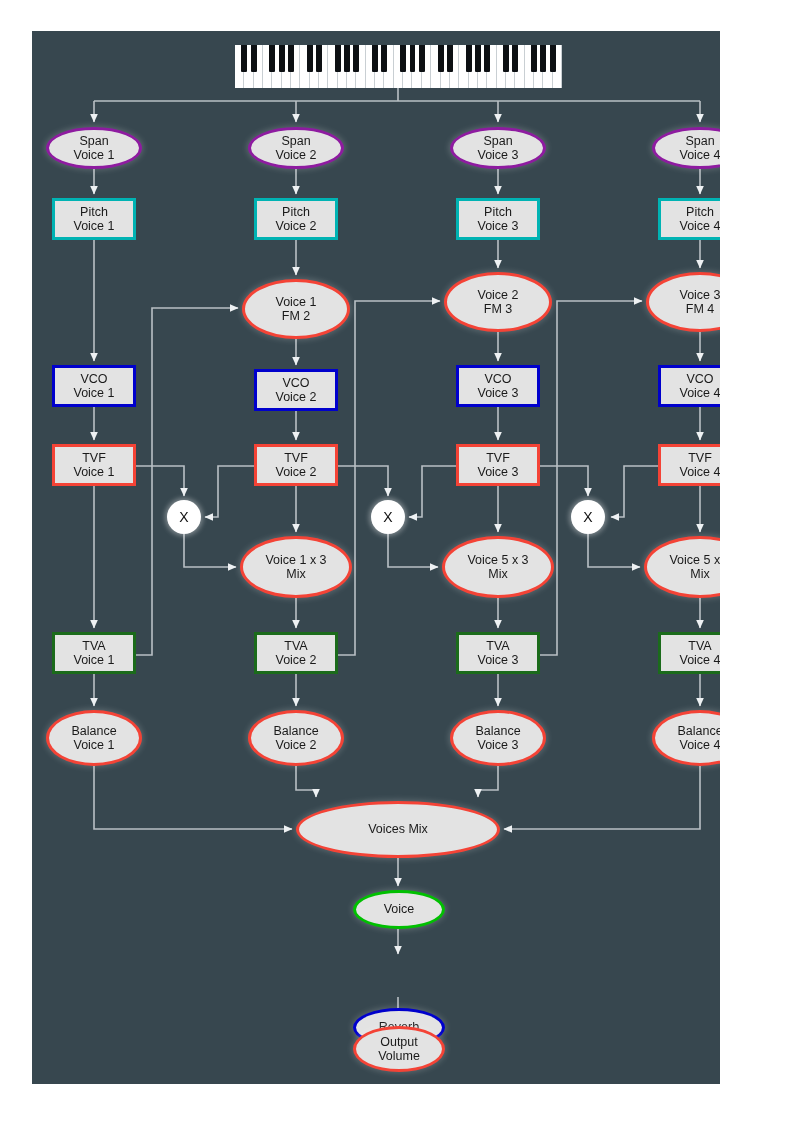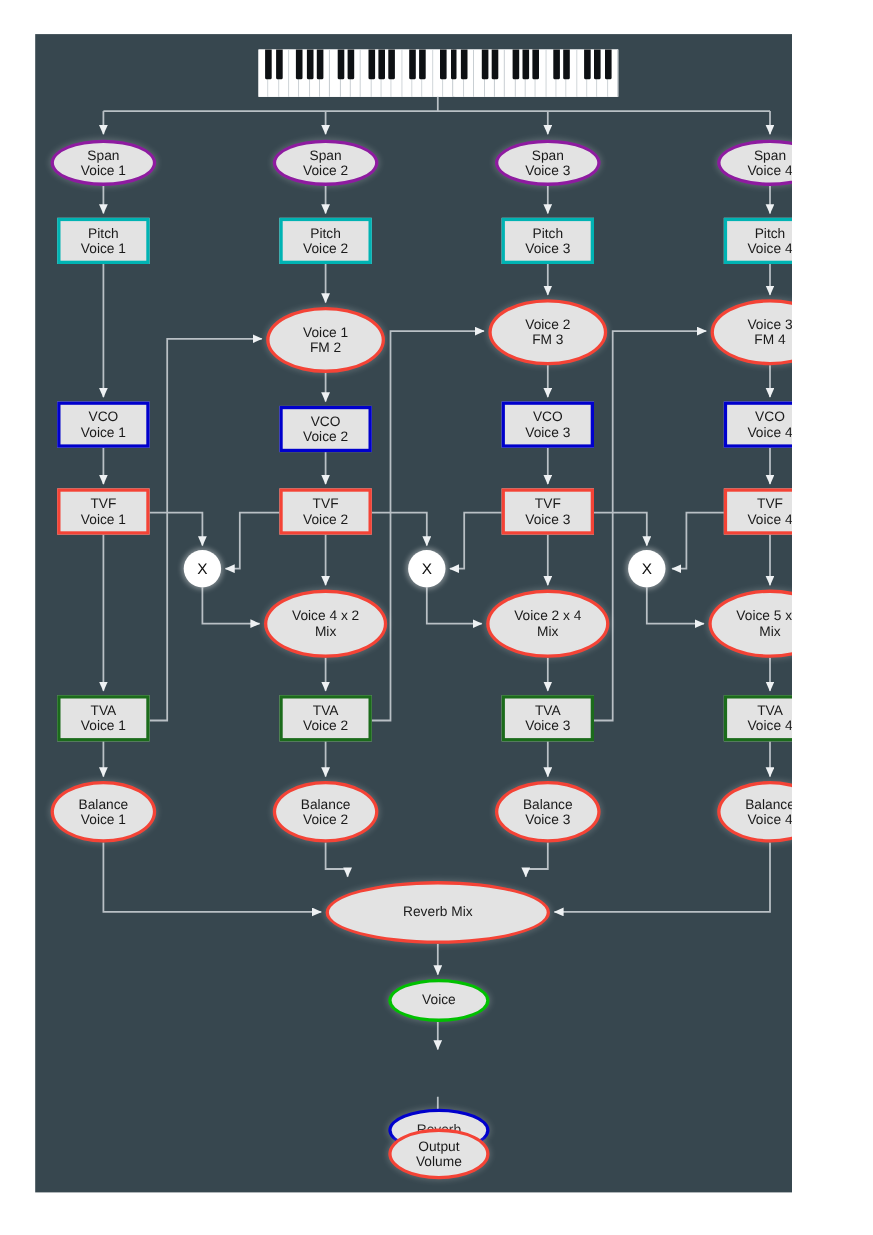--- a/index.html
+++ b/index.html
@@ -211,41 +211,41 @@
 Voice 4</span></div>
       <div class="xcirc" style="left: 167px; top: 500px;">
         <span>X</span>
       </div>
       <div class="xcirc" style="left: 371px; top: 500px;">
         <span>X</span>
       </div>
       <div class="xcirc" style="left: 571px; top: 500px;">
         <span>X</span>
       </div>
-      <div class="node ell" style="left: 240px; top: 536px; width: 112px; height: 62px; border-color: rgb(244, 67, 54); box-shadow: rgba(255, 255, 255, 0.2) 0px 0px 6px 1px;"><span class="lbl">Voice 4 x 2
+      <div class="node ell" style="left: 240px; top: 536px; width: 112px; height: 62px; border-color: rgb(244, 67, 54); box-shadow: rgba(255, 255, 255, 0.2) 0px 0px 6px 1px;"><span class="lbl">Voice 1 x 3
 Mix</span></div>
-      <div class="node ell" style="left: 442px; top: 536px; width: 112px; height: 62px; border-color: rgb(244, 67, 54); box-shadow: rgba(255, 255, 255, 0.2) 0px 0px 6px 1px;"><span class="lbl">Voice 2 x 4
+      <div class="node ell" style="left: 442px; top: 536px; width: 112px; height: 62px; border-color: rgb(244, 67, 54); box-shadow: rgba(255, 255, 255, 0.2) 0px 0px 6px 1px;"><span class="lbl">Voice 5 x 3
 Mix</span></div>
       <div class="node ell" style="left: 644px; top: 536px; width: 112px; height: 62px; border-color: rgb(244, 67, 54); box-shadow: rgba(255, 255, 255, 0.2) 0px 0px 6px 1px;"><span class="lbl">Voice 5 x 4
 Mix</span></div>
       <div class="node rect" style="left: 52px; top: 632px; width: 84px; height: 42px; border-color: rgb(27, 107, 27);"><span class="lbl">TVA
 Voice 1</span></div>
       <div class="node rect" style="left: 254px; top: 632px; width: 84px; height: 42px; border-color: rgb(27, 107, 27);"><span class="lbl">TVA
 Voice 2</span></div>
       <div class="node rect" style="left: 456px; top: 632px; width: 84px; height: 42px; border-color: rgb(27, 107, 27);"><span class="lbl">TVA
 Voice 3</span></div>
       <div class="node rect" style="left: 658px; top: 632px; width: 84px; height: 42px; border-color: rgb(27, 107, 27);"><span class="lbl">TVA
 Voice 4</span></div>
       <div class="node ell" style="left: 46px; top: 710px; width: 96px; height: 56px; border-color: rgb(244, 67, 54); box-shadow: rgba(255, 255, 255, 0.2) 0px 0px 6px 1px;"><span class="lbl">Balance
 Voice 1</span></div>
       <div class="node ell" style="left: 248px; top: 710px; width: 96px; height: 56px; border-color: rgb(244, 67, 54); box-shadow: rgba(255, 255, 255, 0.2) 0px 0px 6px 1px;"><span class="lbl">Balance
 Voice 2</span></div>
       <div class="node ell" style="left: 450px; top: 710px; width: 96px; height: 56px; border-color: rgb(244, 67, 54); box-shadow: rgba(255, 255, 255, 0.2) 0px 0px 6px 1px;"><span class="lbl">Balance
 Voice 3</span></div>
       <div class="node ell" style="left: 652px; top: 710px; width: 96px; height: 56px; border-color: rgb(244, 67, 54); box-shadow: rgba(255, 255, 255, 0.2) 0px 0px 6px 1px;"><span class="lbl">Balance
 Voice 4</span></div>
-      <div class="node ell" style="left: 296px; top: 801px; width: 204px; height: 57px; border-color: rgb(244, 67, 54); box-shadow: rgba(255, 255, 255, 0.2) 0px 0px 6px 1px;"><span class="lbl">Reverb Mix</span></div>
+      <div class="node ell" style="left: 296px; top: 801px; width: 204px; height: 57px; border-color: rgb(244, 67, 54); box-shadow: rgba(255, 255, 255, 0.2) 0px 0px 6px 1px;"><span class="lbl">Voices Mix</span></div>
       <div class="node ell" style="left: 353px; top: 890px; width: 92px; height: 39px; border-color: rgb(0, 192, 0); box-shadow: rgba(255, 255, 255, 0.2) 0px 0px 6px 1px;"><span class="lbl">Voice</span></div>
       <div class="node ell" style="left: 353px; top: 1008px; width: 92px; height: 39px; border-color: rgb(0, 0, 204); box-shadow: rgba(255, 255, 255, 0.2) 0px 0px 6px 1px;"><span class="lbl">Reverb</span></div>
       <div class="node ell" style="left: 353px; top: 1026px; width: 92px; height: 46px; border-color: rgb(244, 67, 54); box-shadow: rgba(255, 255, 255, 0.2) 0px 0px 6px 1px;"><span class="lbl">Output
 Volume</span></div>
     </div>
 </div>
 
 </body></html>

